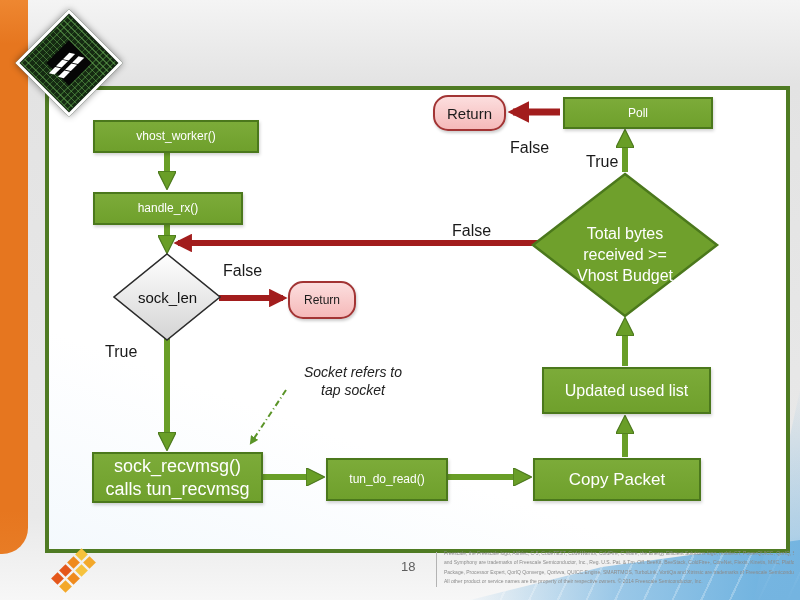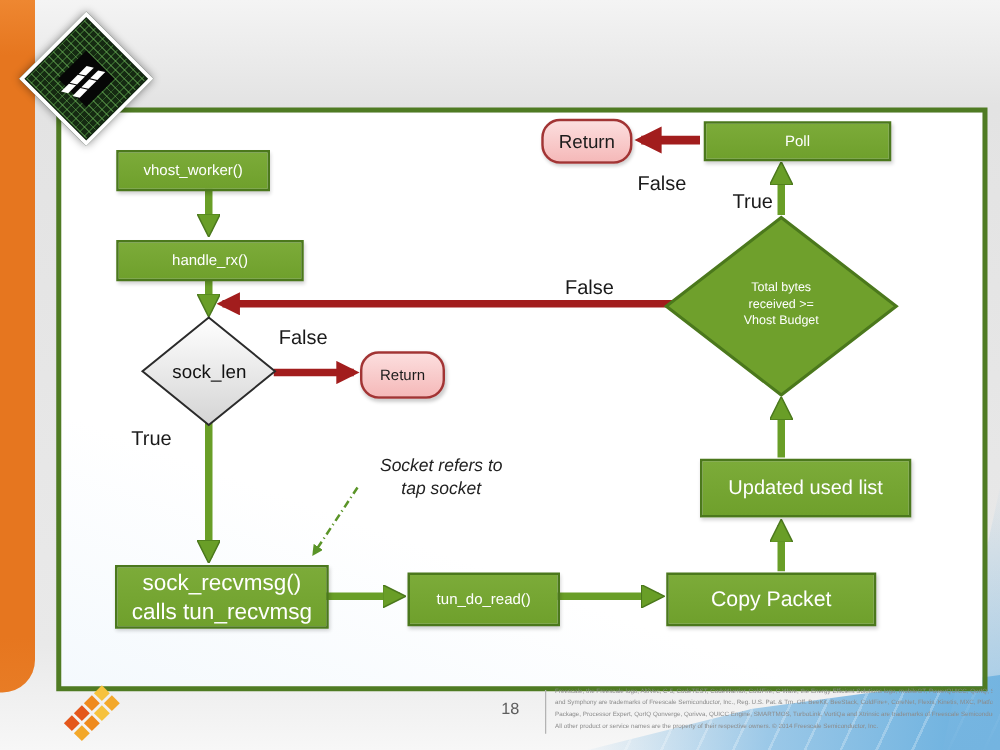--- a/index.html
+++ b/index.html
@@ -72,32 +72,32 @@
   .pill {
     position:absolute; z-index:5;
     background:linear-gradient(180deg,#fcdede 0%,#f5b9b9 100%);
     border:2px solid #a23434; border-radius:15px;
     color:#1c1c1c; display:flex; align-items:center; justify-content:center;
     box-shadow:1px 2px 3px rgba(0,0,0,.2);
   }
   .dlabel { position:absolute; z-index:6; text-align:center; white-space:pre-line; }
   .lbl { position:absolute; z-index:6; font-size:16px; color:#1a1a1a; }
 
-  #n-vhost   { left:93px;  top:120px; width:123px; height:33px; }
+  #n-vhost   { left:93px;  top:120px; width:166px; height:33px; }
   #n-handle  { left:93px;  top:192px; width:150px; height:33px; }
   #n-poll    { left:563px; top:97px;  width:150px; height:32px; }
   #n-rettop  { left:433px; top:95px;  width:73px;  height:36px; font-size:15px; }
   #n-retmid  { left:288px; top:281px; width:68px;  height:38px; font-size:12px; }
   #n-sockrcv { left:92px;  top:452px; width:171px; height:51px; font-size:18px; }
   #n-tunread { left:326px; top:458px; width:122px; height:43px; }
   #n-copy    { left:533px; top:458px; width:168px; height:43px; font-size:17px; }
-  #n-updated { left:560px; top:367px; width:169px; height:47px; font-size:16px; }
+  #n-updated { left:542px; top:367px; width:169px; height:47px; font-size:16px; }
 
   #t-socklen { left:115px; top:289px; width:105px; font-size:15px; color:#111; }
-  #t-budget  { left:557px; top:224px; width:136px; font-size:10px; color:#fff; line-height:1.3; }
+  #t-budget  { left:557px; top:224px; width:136px; font-size:16px; color:#fff; line-height:1.3; }
   #t-annot   { left:289px; top:364px; width:128px; font-size:14px; color:#222; line-height:1.25; z-index:6;font-style:italic; }
 
   #l-bfalse  { left:452px; top:222px; }
   #l-sfalse  { left:223px; top:262px; }
   #l-strue   { left:105px; top:343px; }
   #l-btrue   { left:586px; top:153px; }
   #l-pfalse  { left:510px; top:139px; }
 
   
   .footer-brand { position:absolute; left:52px; top:546px; z-index:3; width:220px; height:50px; }

